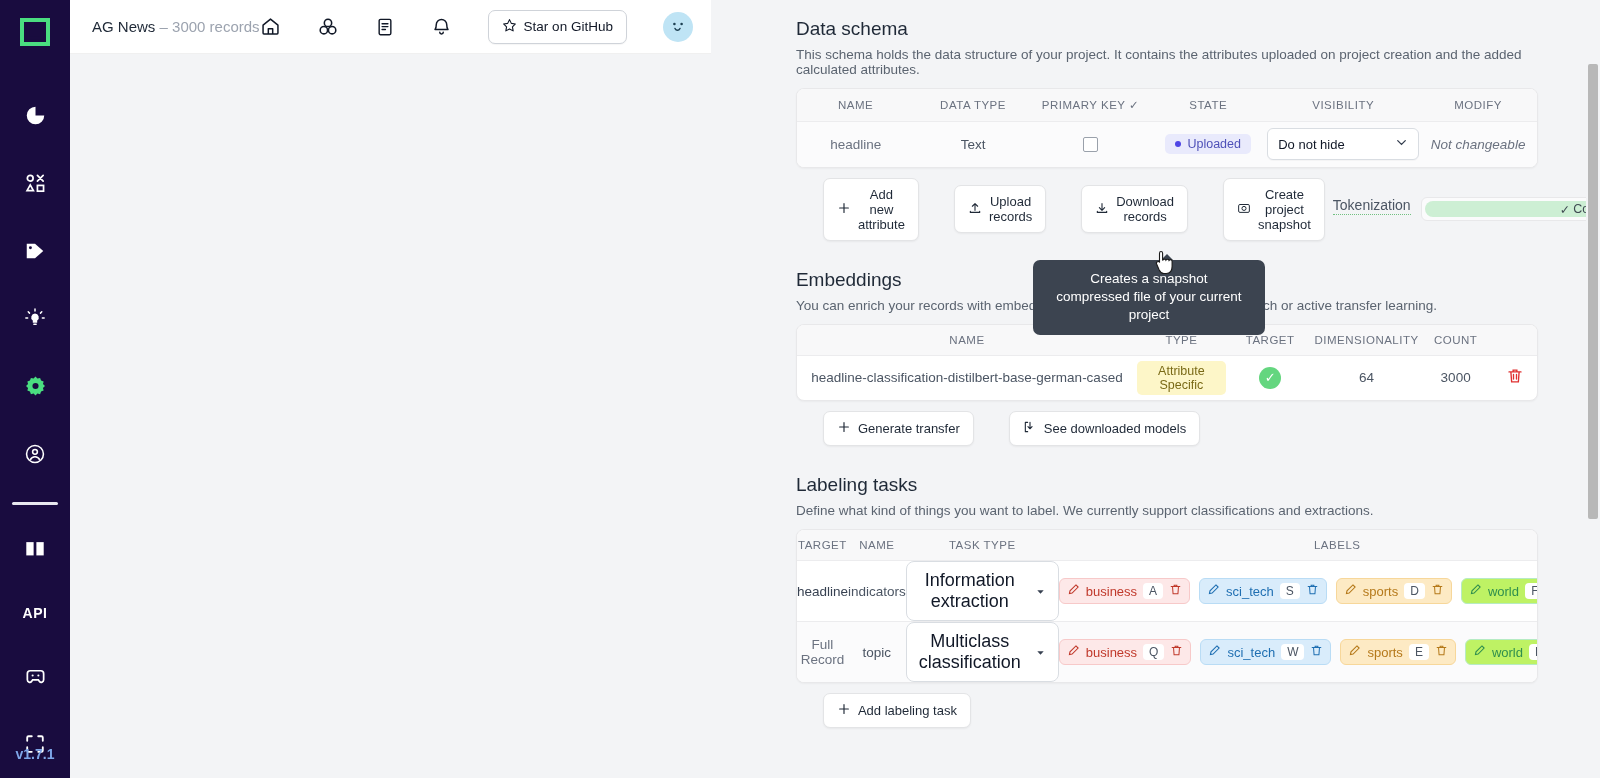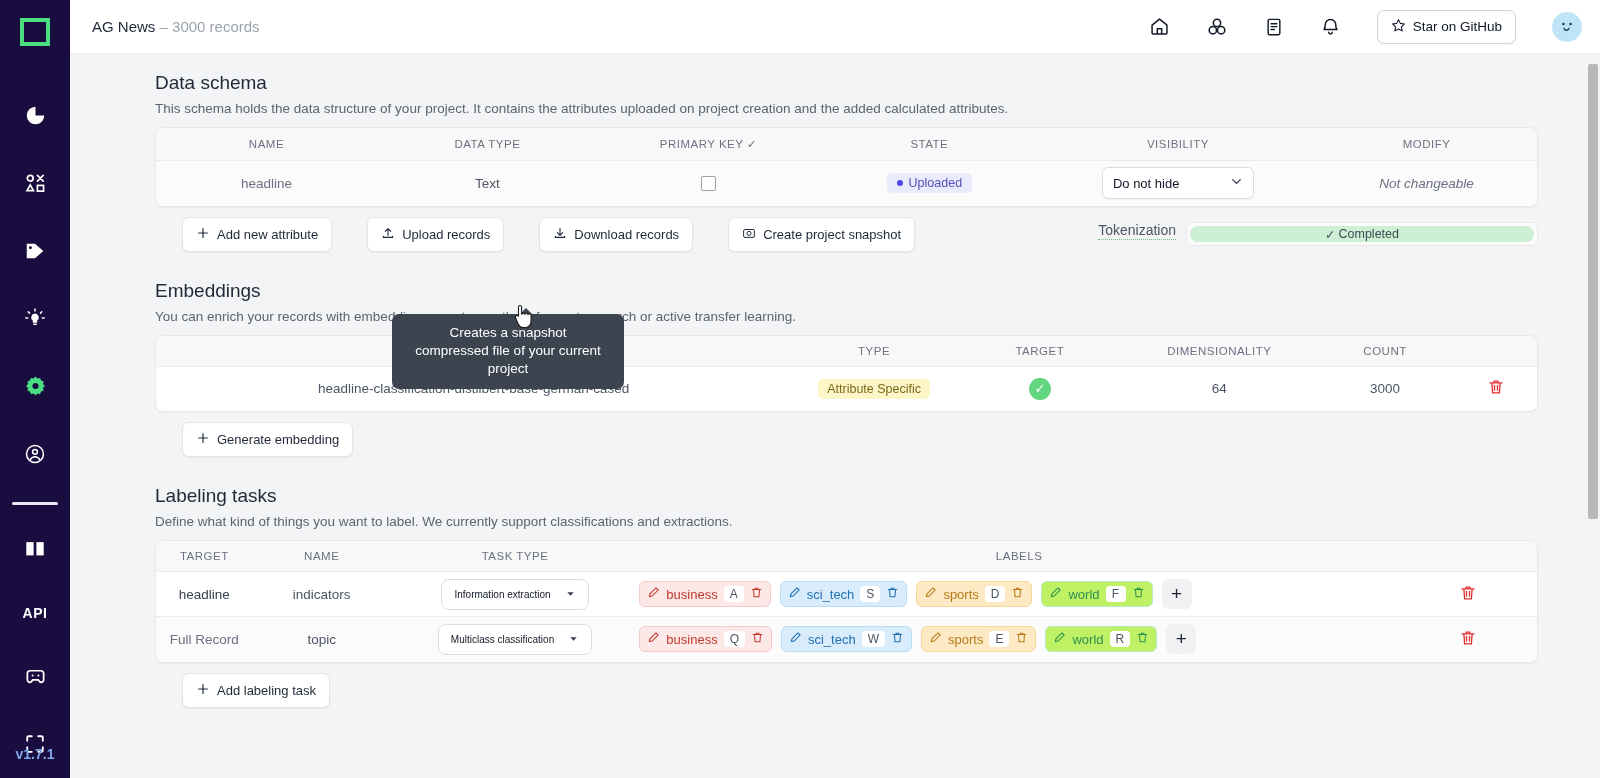--- a/index.html
+++ b/index.html
@@ -23,21 +23,21 @@
     display: flex; align-items: center; justify-content: center;
     color: #ffffff; cursor: pointer;
   }
   .side-icon.active { color: #4ade80; }
   .side-icon svg { display: block; }
   .side-divider { width: 46px; height: 3px; background: #e8e8ef; border-radius:2px; margin: 14px 0 10px 0; }
   .api-label { color: #fff; font-size: 14px; font-weight: bold; letter-spacing: .5px; margin: 22px 0; cursor:pointer;}
   .version { color: #7ea6e8; font-size: 14px; font-weight: 600; position: absolute; bottom: 16px; }
 
   
-  .main { flex: 1; height: 778px; display: flex; flex-direction: column; background: #f3f4f6; min-width: 0;}
+  .main { flex: 1; height: 778px; display: flex; flex-direction: row; background: #f3f4f6; min-width: 0;}
   .topbar {
     height: 54px; background: #ffffff; display: flex; align-items: center;
     padding: 0 18px 0 22px; flex-shrink: 0; border-bottom: 1px solid #f0f0f0;
   }
   .proj-title { font-size: 15px; color: #1f2937; }
   .proj-title .muted { color: #9ca3af; }
   .topbar-right { margin-left: auto; display: flex; align-items: center; gap: 36px; }
   .top-icon { color: #111827; cursor: pointer; display:flex; align-items:center; }
   .gh-btn {
     display: flex; align-items: center; gap: 7px;
@@ -125,21 +125,21 @@
   .chip.green  { background: #bef264; color: #2f8f4e; border:1px solid #b6ebc3;}
   .plus-btn {
     width: 30px; height: 30px; border-radius: 6px; background: #f1f1f3;
     display: inline-flex; align-items: center; justify-content: center;
     font-size: 19px; color: #1f2937; cursor: pointer; border: none;
   }
   .trash-red { color: #e03131; cursor: pointer; display:inline-flex;}
   .sel-small {
     display: inline-flex; align-items: center; gap: 14px;
     border: 1px solid #d9dde2; border-radius: 8px; background: #fff;
-    padding: 8px 12px; font-size: 10px; color: #111827; cursor: pointer; justify-content: space-between;
+    padding: 8px 12px; font-size: 18px; color: #111827; cursor: pointer; justify-content: space-between;
   }
   .badge-yellow {
     background: #fdf6c8; color: #7a6a17; font-size: 12.5px;
     padding: 3px 9px; border-radius: 5px; display: inline-block;
   }
   .check-circle {
     width: 22px; height: 22px; border-radius: 50%; background: #64d67f;
     display: inline-flex; align-items: center; justify-content: center;
     color: #fff; font-size: 13px;
   }
@@ -450,21 +450,30 @@
         </table>
       </div>
 
       <div class="btn-row">
         <button class="btn">
           <span>
             <svg width="14" height="14" viewBox="0 0 24 24" fill="none" stroke="currentColor" stroke-width="2" stroke-linecap="round">
                 <path d="M12 4.5v15M4.5 12h15"></path>
               </svg>
           </span>
-          <span>Generate embedding</span>
+          <span>Generate transfer</span>
+        </button>
+        <button class="btn">
+          <span>
+            <svg width="14" height="14" viewBox="0 0 24 24" fill="none" stroke="currentColor" stroke-width="1.9" stroke-linecap="round" stroke-linejoin="round">
+              <path d="M12 4v11M8.5 11.5L12 15l3.5-3.5"></path>
+                <path d="M8 4H4v16h4"></path>
+            </svg>
+          </span>
+          <span>See downloaded models</span>
         </button>
       </div>
 
       <h2 class="section" style="margin-top:28px">Labeling tasks</h2>
       <p class="section-desc">Define what kind of things you want to label. We currently support classifications and extractions.</p>
 
       <div class="card">
         <table>
           <thead>
             <tr>

